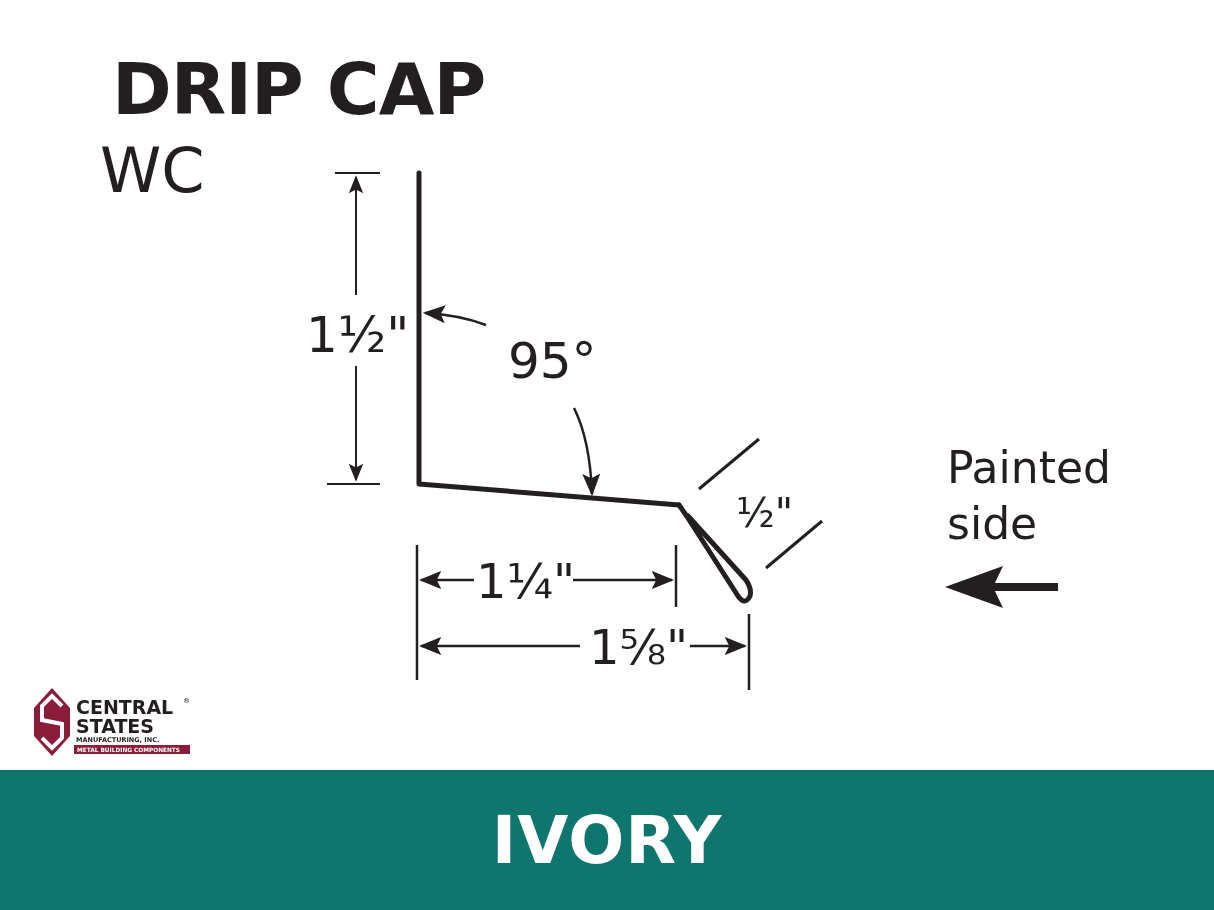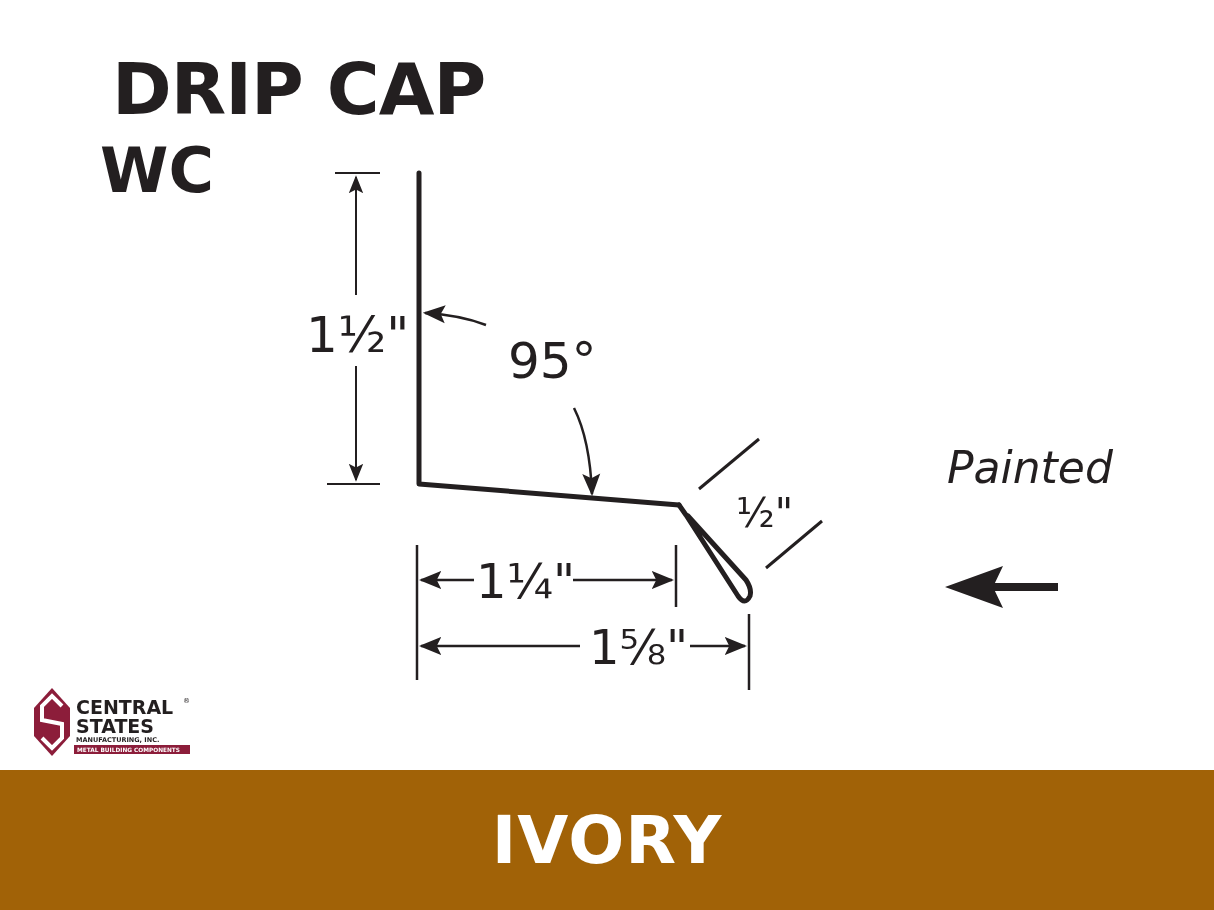--- a/index.html
+++ b/index.html
@@ -1,21 +1,21 @@
 <!DOCTYPE html>
 <html><head>
 <meta charset="utf-8">
 <style>
   html, body { margin: 0; padding: 0; }
   body { width: 1214px; height: 910px; position: relative; background: #ffffff; overflow: hidden; font-family: "DejaVu Sans", "Liberation Sans", sans-serif; color: #231f20; }
   .title { position: absolute; left: 97px; top: 38px; font-size: 72px; font-weight: bold; letter-spacing: -1px; line-height: 1; margin: 15px; }
-  .subtitle { position: absolute; left: 100px; top: 140px; font-size: 62px; font-weight: bold; line-height: 1; margin: 0; }
+  .subtitle { position: absolute; left: 100px; top: 140px; font-size: 62px; font-weight: normal; line-height: 1; margin: 0; }
   svg.diagram { position: absolute; left: 0; top: 0; }
   .dim { font-family: "DejaVu Sans", "Liberation Sans", sans-serif; fill: #231f20; }
-  .painted { position: absolute; left: 947px; top: 440px; font-size: 44px; line-height: 56px; font-style: italic; }
+  .painted { position: absolute; left: 947px; top: 440px; font-size: 44px; line-height: 56px; }
   .logo { position: absolute; left: 30px; top: 686px; width: 165px; height: 72px; }
   .footer { position: absolute; left: 0; top: 770px; width: 1214px; height: 140px; display: flex; align-items: center; justify-content: center; }
   .footer-label { color: #ffffff; font-size: 66px; font-weight: bold; letter-spacing: 1px; }
 </style>
 </head>
 <body>
 
 <h1 class="title">DRIP CAP</h1>
 <h2 class="subtitle">WC</h2>
 
@@ -67,30 +67,31 @@
   <text class="dim" x="589" y="664" font-size="48">1⅝"</text>
 
   <g>
     <rect x="990" y="583" width="68" height="8" fill="#231f20"></rect>
     <path d="M945,587 L1003,566 L993,587 L1003,608 Z" fill="#231f20"></path>
   </g>
 </svg>
 
 <div class="painted">
   <div>Painted</div>
+  <div>side</div>
 </div>
 
 <svg class="logo" viewBox="0 0 165 72">
   <g>
     <path d="M4,22 L22,2 L40,22 L40,50 L22,70 L4,50 Z" fill="#8c1d3a"></path>
     <path d="M32,20 L22,10 L12,20 L12,34 L32,38 L32,52 L22,62 L12,52" fill="none" stroke="#ffffff" stroke-width="4"></path>
   </g>
   <text x="46" y="28" font-size="19" font-weight="bold" fill="#231f20" font-family="'DejaVu Sans', sans-serif">CENTRAL</text>
   <text x="153" y="17" font-size="7" fill="#231f20" font-family="'DejaVu Sans', sans-serif">®</text>
   <text x="46" y="47" font-size="19" font-weight="bold" fill="#231f20" font-family="'DejaVu Sans', sans-serif">STATES</text>
   <text x="46" y="56" font-size="6.5" font-weight="bold" fill="#231f20" font-family="'DejaVu Sans', sans-serif">MANUFACTURING, INC.</text>
   <rect x="44" y="59" width="116" height="9" fill="#8c1d3a"></rect>
   <text x="47" y="66" font-size="5.8" font-weight="bold" fill="#ffffff" font-family="'DejaVu Sans', sans-serif">METAL BUILDING COMPONENTS</text>
 </svg>
 
-<div class="footer" style="background:#a16207;">
+<div class="footer" style="background:#0f766e;">
   <span class="footer-label">IVORY</span>
 </div>
 
 </body></html>

